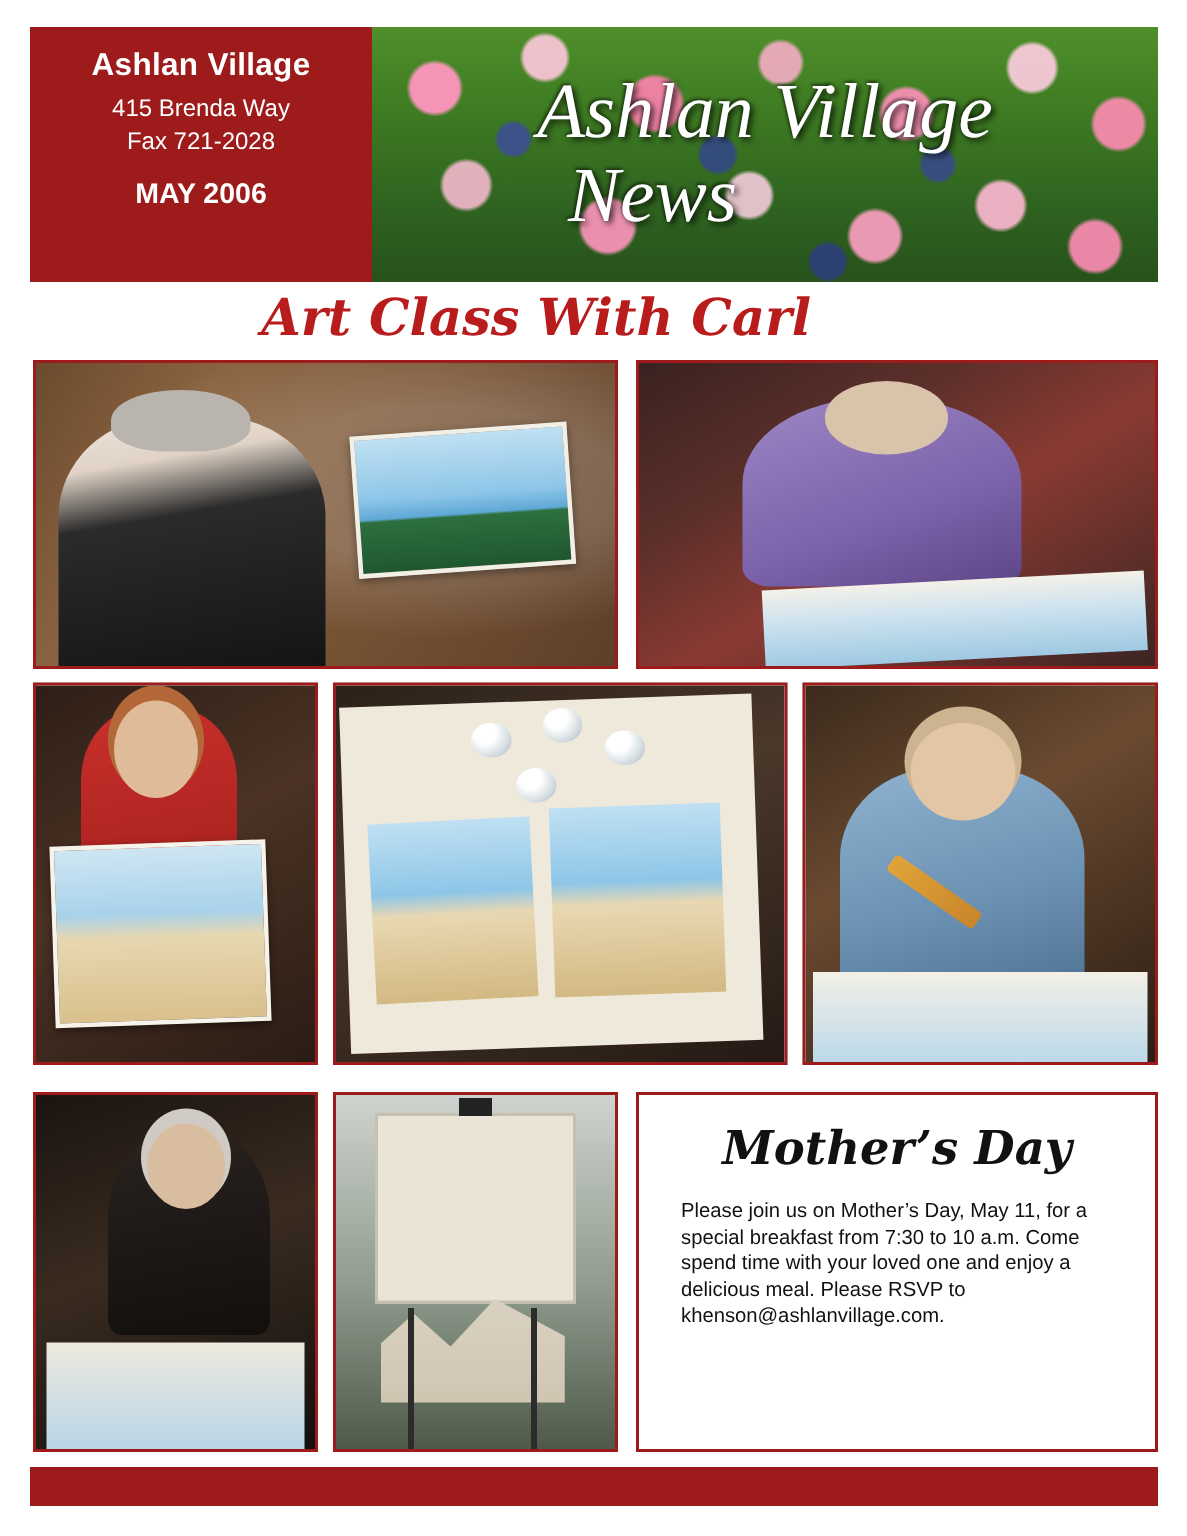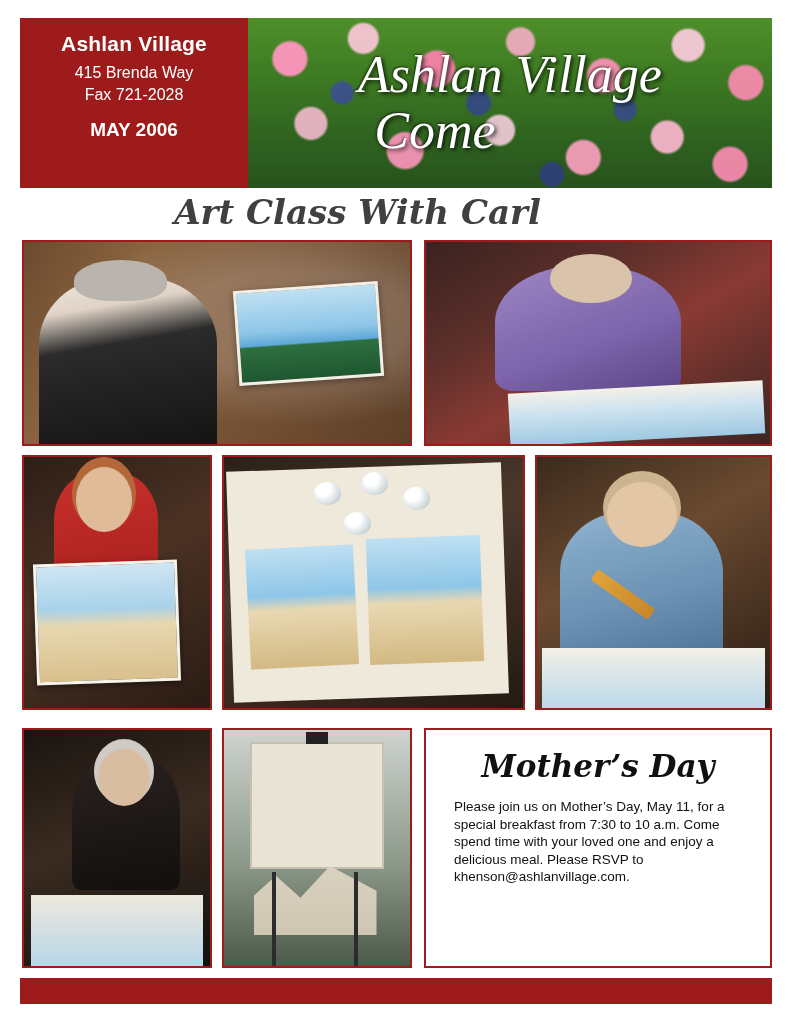--- a/index.html
+++ b/index.html
@@ -77,21 +77,21 @@
   }
   .mast-title .l1{font-size:52px;line-height:54px;}
   .mast-title .l2{font-size:52px;line-height:54px;margin-top:2px;margin-right:150px;}
 
   
   .section-title{
     position:absolute;left:0;top:192px;width:715px;
     text-align:center;
     font-family:"DejaVu Serif", serif;
     font-style:italic;font-weight:bold;
-    font-size:34px;color:#404040;
+    font-size:34px;color:#b91c1c;
   }
 
   
   .photo{
     position:absolute;
     border:2px solid #9e1b1b;
     box-sizing:border-box;
     overflow:hidden;
     background:#cfcfcf;
   }
@@ -276,21 +276,21 @@
     <div class="mast-left">
       <div class="org">Ashlan Village</div>
       <div class="addr">415 Brenda Way</div>
       <div class="addr">Fax 721-2028</div>
       <div class="issue">MAY 2006</div>
     </div>
     <div class="mast-right">
       <div class="flowers"></div>
       <div class="mast-title">
         <div class="l1">Ashlan Village</div>
-        <div class="l2">Come</div>
+        <div class="l2">News</div>
       </div>
     </div>
   </div>
 
   <div class="section-title">Art Class With Carl</div>
 
   <div class="photo" id="photo-1" style="left:22px;top:240px;width:390px;height:206px;">
     <div class="ph-inner">
       <div class="person"></div>
       <div class="hair"></div>

